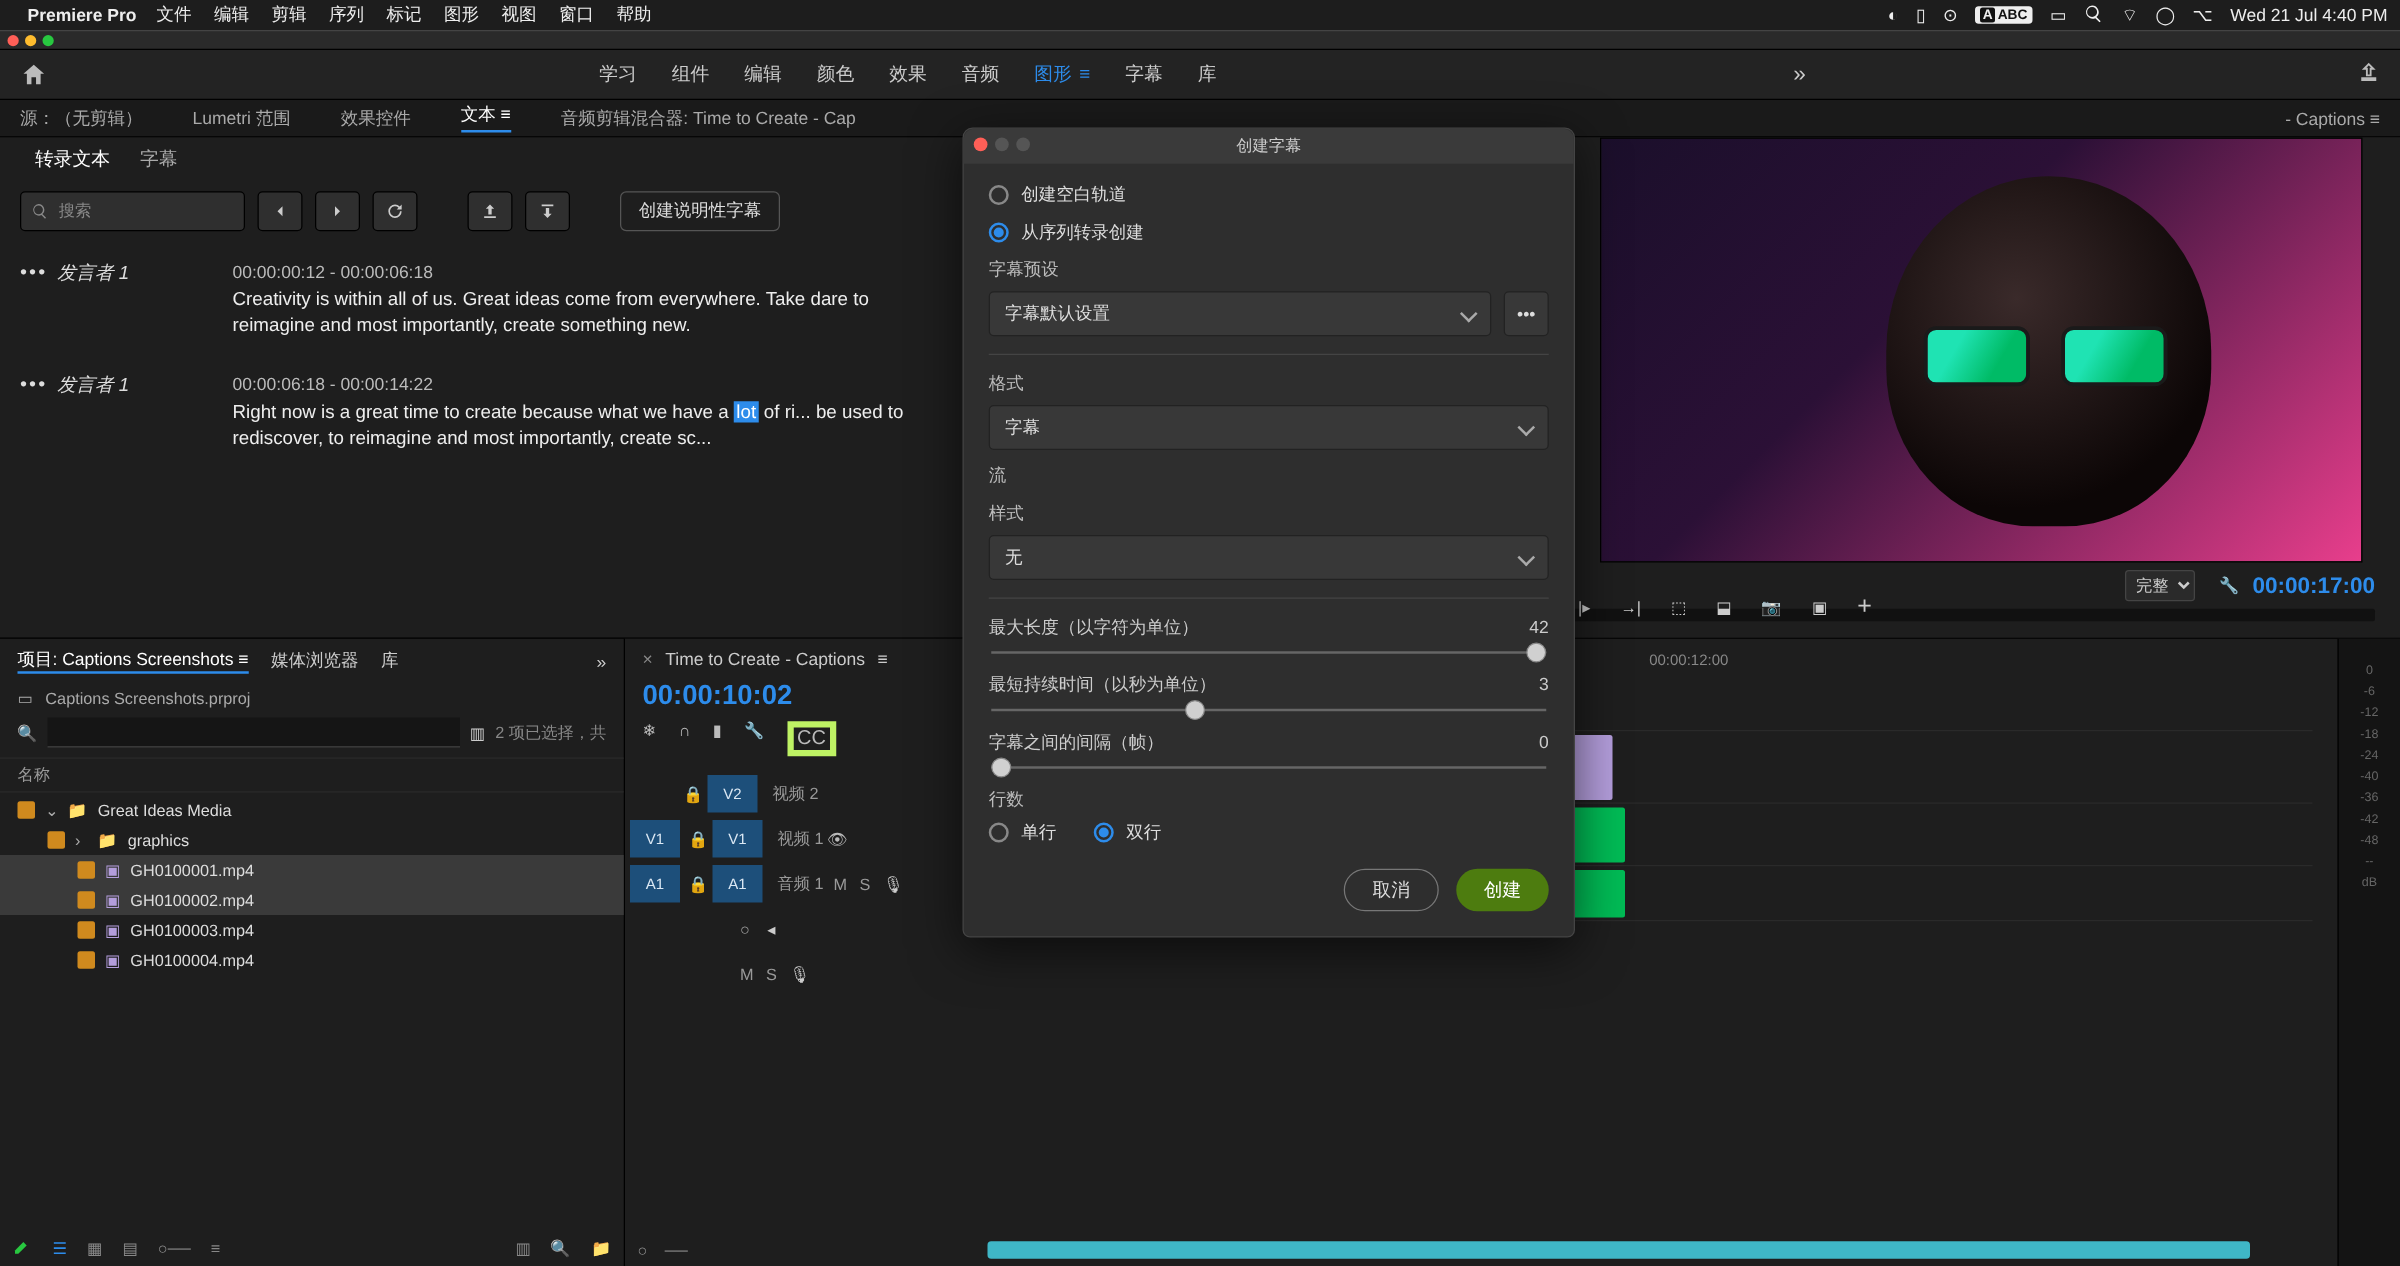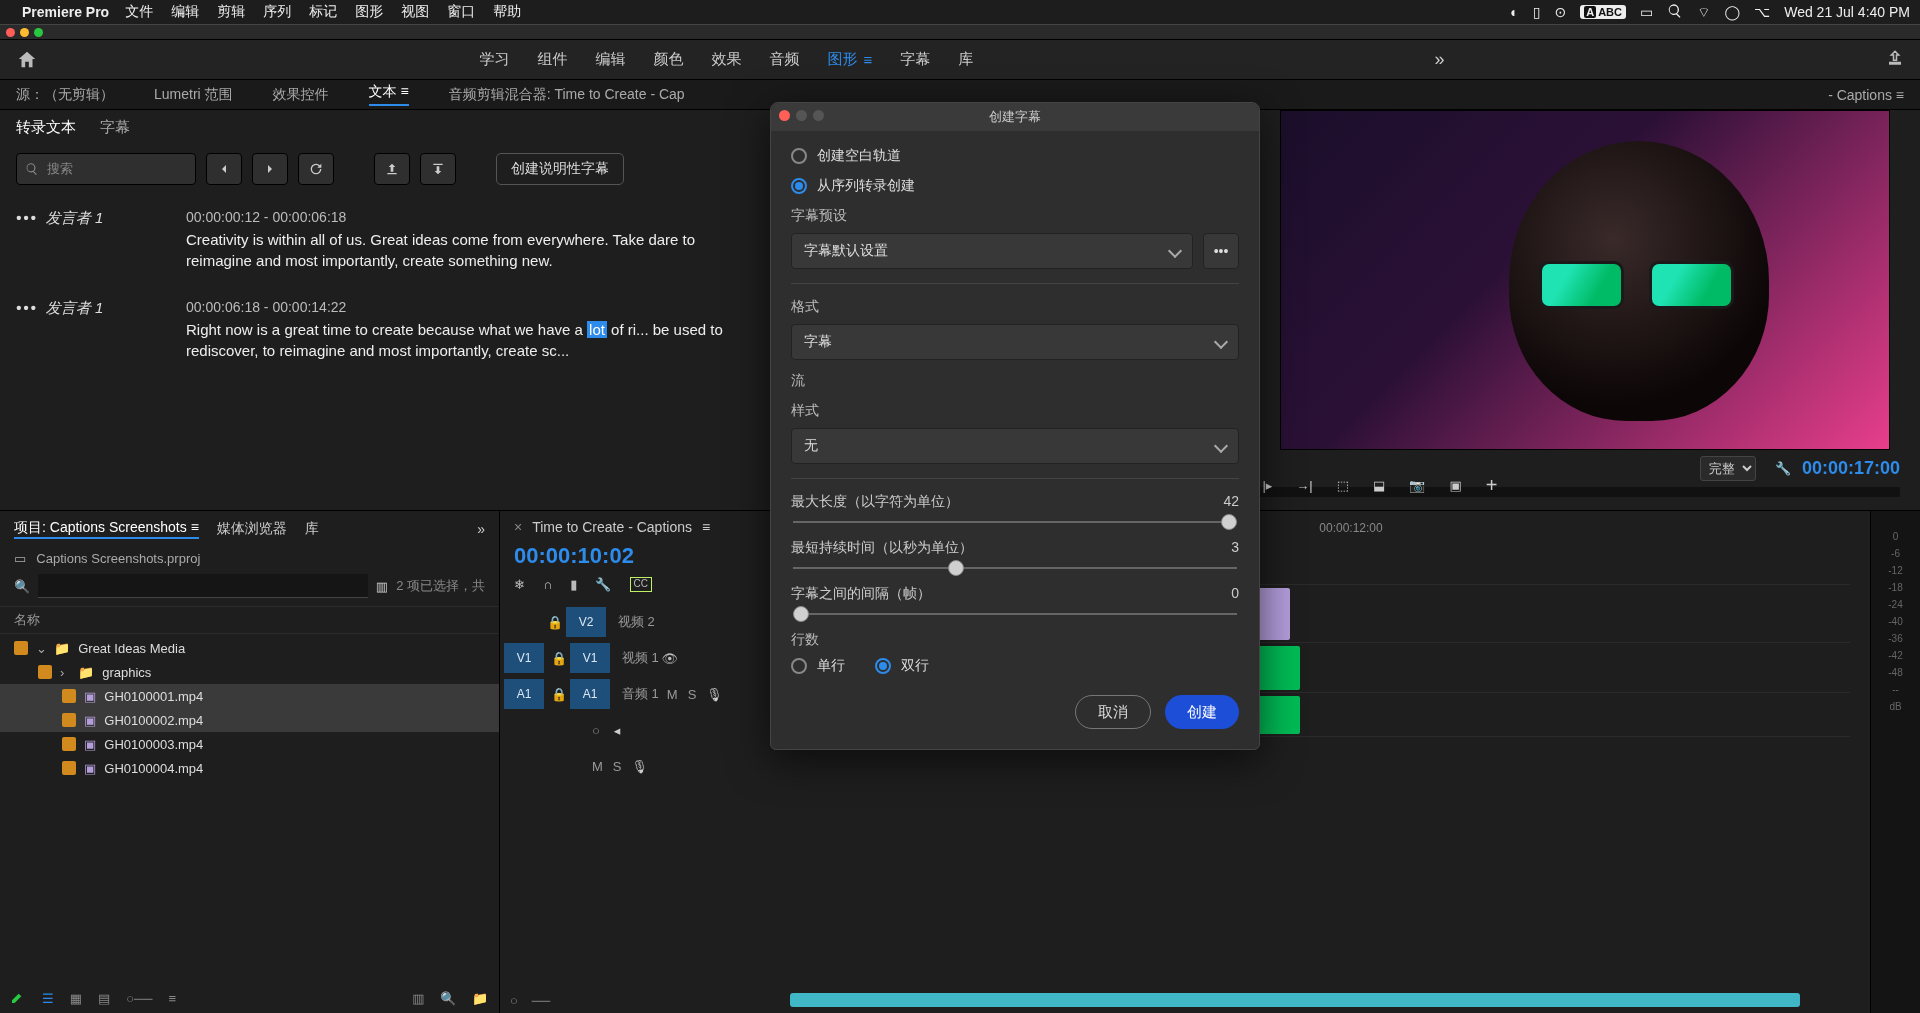--- a/index.html
+++ b/index.html
@@ -37,21 +37,21 @@
 .pheader .ptab { cursor:pointer; }
 .pheader .ptab.active { color:#fff; border-bottom:2px solid #2d8ceb; padding-bottom:3px;}
 .pheader .spacer{ flex:1; }
 
 
 .mainrow { display:flex; height: calc(1013px - 24px - 16px - 40px - 30px); }
 
 
 .leftcol { width:780px; display:flex; flex-direction:column; }
 .textpanel { flex: 0 0 400px; background:#1e1e1e; border-right:1px solid #000; display:flex; flex-direction:column;}
-.textpanel .tabs2 { display:flex; gap:24px; padding:8px 16px; font-size:15px;}
+.textpanel .tabs2 { display:flex; gap:24px; padding:8px 28px; font-size:15px;}
 .textpanel .tabs2 .t { color:#aaa; cursor:pointer;}
 .textpanel .tabs2 .t.active{ color:#fff;}
 .textpanel .toolbar { display:flex; gap:10px; padding:8px 16px; align-items:center;}
 .textpanel .search { flex:0 0 180px; height:32px; background:#2f2f2f; border:1px solid #000; border-radius:4px; display:flex; align-items:center; padding:0 8px; color:#888;}
 .textpanel .search svg{width:14px;height:14px;fill:#888;margin-right:8px;}
 .iconbtn { width:36px; height:32px; background:#2f2f2f; border:1px solid #000; border-radius:4px; display:inline-flex; align-items:center; justify-content:center; cursor:pointer;}
 .iconbtn svg{width:16px;height:16px;fill:#ccc;}
 .btn-outline { height:32px; padding:0 14px; border:1px solid #555; background:transparent; border-radius:5px; color:#ddd; font-size:14px; cursor:pointer;}
 .transcript { padding: 6px 16px; overflow:auto; }
 .trow { display:flex; padding:10px 0 18px; }
@@ -143,21 +143,21 @@
 .modal .iconbtn2{ width:36px;height:36px;background:#383838;border:1px solid #222;border-radius:4px;display:flex;align-items:center;justify-content:center;cursor:pointer;}
 .modal hr{ border:none; border-top:1px solid #444; margin:14px 0;}
 .modal .sliderrow{ margin:10px 0 16px;}
 .modal .sliderrow .sl-head{ display:flex; justify-content:space-between; margin-bottom:8px; color:#ccc;}
 .modal .slider{ height:2px; background:#666; position:relative; margin:10px 2px;}
 .modal .slider .knob{ position:absolute; top:-7px; width:16px;height:16px;border-radius:50%;background:#d0d0d0;border:1px solid #888;}
 .modal .radios-inline{ display:flex; gap:30px; align-items:center; margin-top:6px;}
 .modal .mfooter{ display:flex; justify-content:flex-end; gap:14px; margin-top:20px;}
 .modal .btn{ height:34px; padding:0 22px; border-radius:17px; font-size:15px; cursor:pointer;}
 .modal .btn.cancel{ background:transparent; border:1px solid #777; color:#ddd;}
-.modal .btn.primary{ background:#1d4ed8; border:none; color:#fff;}
+.modal .btn.primary{ background:#4d7c0f; border:none; color:#fff;}
 .chev{ width:10px;height:10px;border-right:2px solid #aaa;border-bottom:2px solid #aaa; transform:rotate(45deg); }
 </style>
 </head>
 <body>
 
 <div class="menubar">
   <span class="apple"></span>
   <span class="app">Premiere Pro</span>
   <span class="mitem">文件</span>
   <span class="mitem">编辑</span>
@@ -366,21 +366,21 @@
       </div>
 
       <div class="tlwrap">
         <div class="thead"><span class="x">×</span><span>Time to Create - Captions</span> ≡</div>
         <div class="tc-big">00:00:10:02</div>
         <div class="tools">
           <span>❄</span>
           <span>∩</span>
           <span>▮</span>
           <span>🔧</span>
-          <span style="border:1px solid #bef264;padding:0 3px;font-size:10px">CC</span>
+          <span style="border:5px solid #bef264;padding:0 3px;font-size:16px">CC</span>
         </div>
         <div class="tracks">
           <div class="track">
               <span style="width:40px"></span>
               <span class="lock">🔒</span>
               <span class="thlabel">V2</span>
               <span class="lbl">视频 2</span>
             </div>
           <div class="track">
               <span class="thlabel">V1</span>

